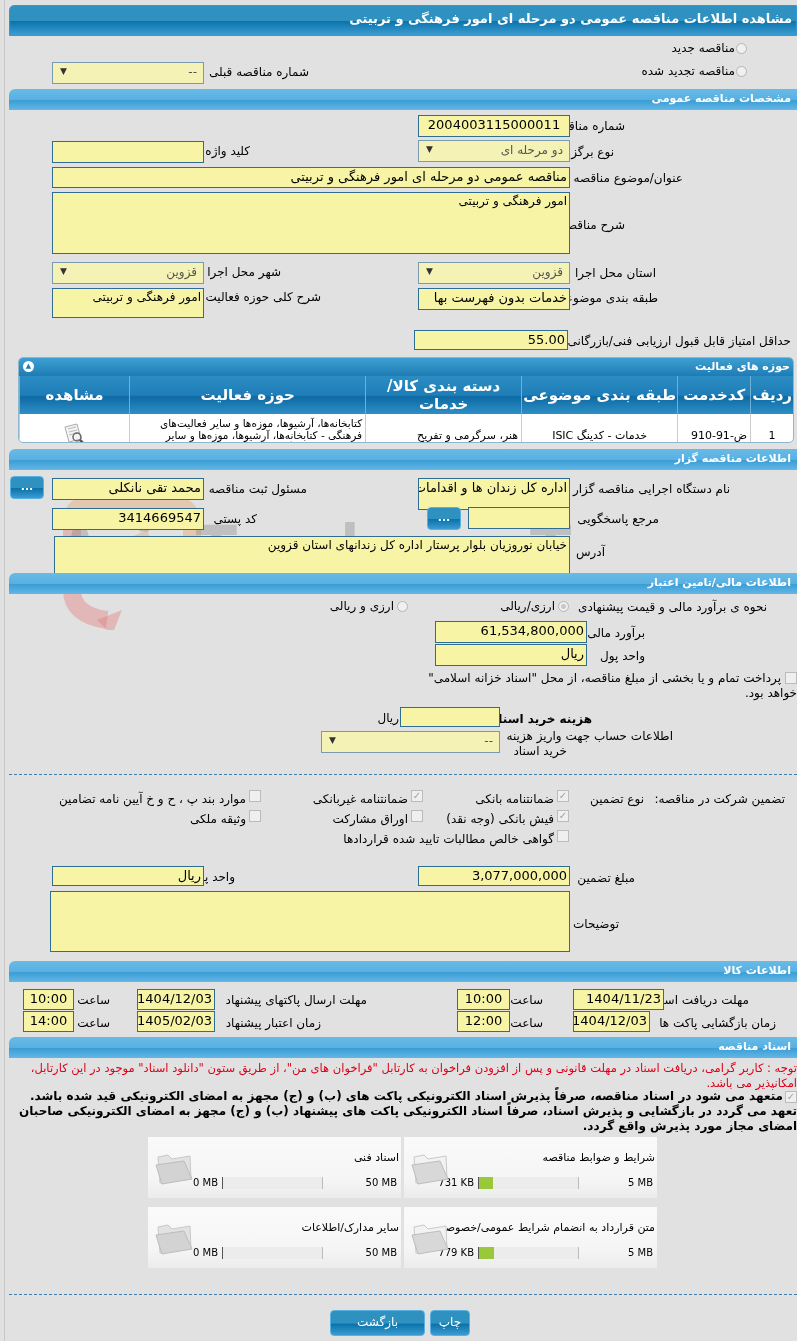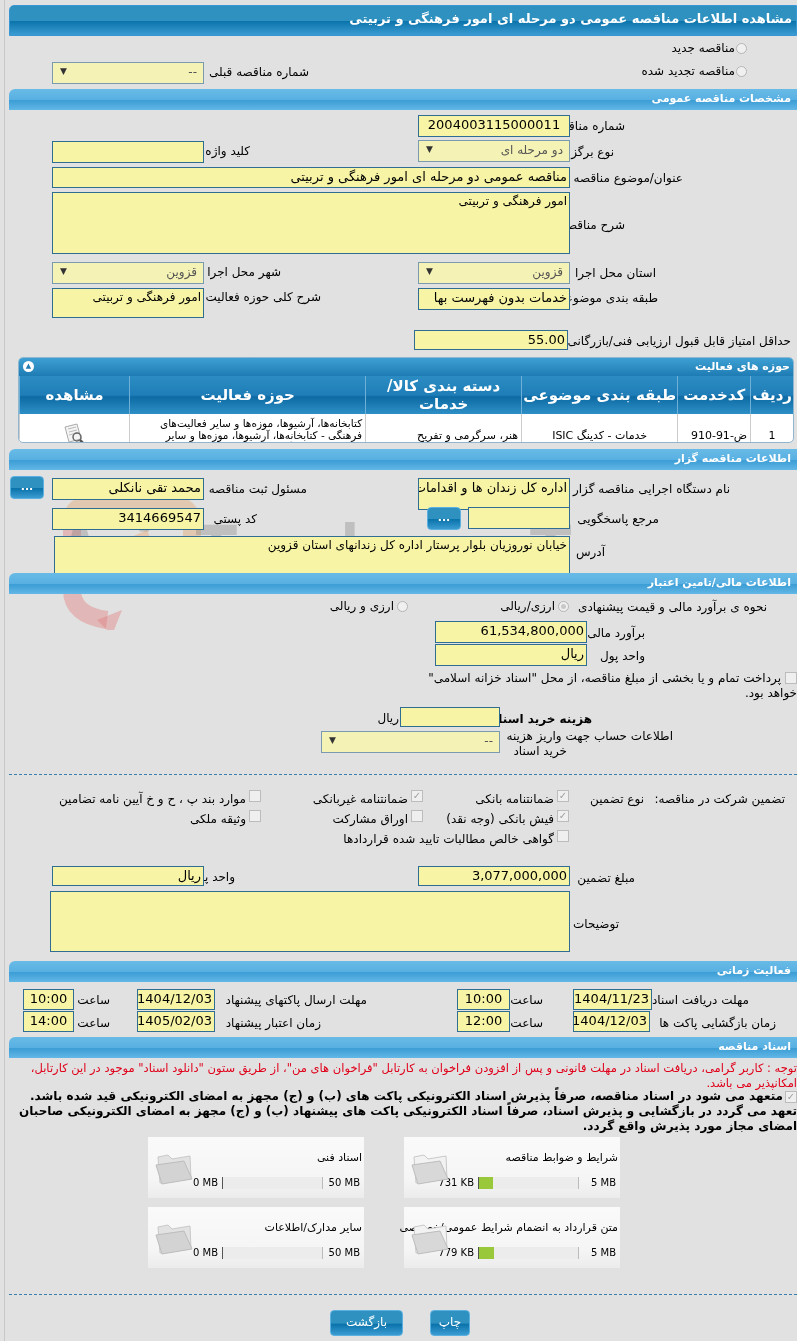--- a/index.html
+++ b/index.html
@@ -73,21 +73,21 @@
   table.grid th {
     background:linear-gradient(#2b8cc2 0%, #1f7db7 50%, #0e6aa4 55%, #2d8fc5 100%);
     color:#fff; font-size:15px; font-weight:bold; height:22px; border-left:1px solid #6fb0d8;margin-top:20px;
   }
   table.grid td {
     font-size:11px; border-left:1px solid #ccc; vertical-align:middle; height:42px; padding:0 3px;
   }
 
   
   .card {
-    position:absolute; width:216px; height:61px;
+    position:absolute; width:253px; height:61px;
     background:linear-gradient(#fafafa 0%, #f5f5f5 70%, #ececec 100%);
   }
   .card .ctitle { position:absolute; right:2px; top:14px; direction:rtl; font-size:11px; white-space:nowrap; }
   .card .bar { position:absolute; left:74px; top:40px; width:101px; height:12px; background:#ececec; border-left:1px solid #555; border-right:1px solid #bbb; box-sizing:border-box; }
   .card .bar .fill { height:100%; background:#99c93b; }
   .card .used { position:absolute; left:8px; top:40px; width:62px; text-align:right; font-size:10px; }
   .card .max { position:absolute; right:4px; top:40px; font-size:10px; }
   .card .folder { position:absolute; left:6px; top:14px; width:40px; height:34px; }
 
   .btn {
@@ -272,24 +272,24 @@
 <div class="lbl" style="right:243px;top:832px;">گواهی خالص مطالبات تایید شده قراردادها</div>
 
 <div class="lbl" style="right:162px;top:871px;">مبلغ تضمین</div>
 <div class="field" style="left:418px;top:866px;width:152px;height:20px;">3,077,000,000</div>
 <div class="lbl" style="right:562px;top:870px;">واحد پول</div>
 <div class="field" style="left:52px;top:866px;width:152px;height:20px;">ریال</div>
 
 <div class="lbl" style="right:178px;top:917px;">توضیحات</div>
 <div class="field" style="left:50px;top:891px;width:520px;height:61px;"></div>
 
-<div class="secbar" style="top:961px;">فعالیت زمانی</div>
+<div class="secbar" style="top:961px;">اطلاعات کالا</div>
 
 <div class="lbl" style="right:48px;top:993px;">مهلت دریافت اسناد</div>
-<div class="field" style="left:573px;top:989px;width:79px;height:21px;">1404/11/23</div>
+<div class="field" style="left:573px;top:989px;width:91px;height:21px;">1404/11/23</div>
 <div class="lbl" style="right:254px;top:993px;">ساعت</div>
 <div class="field" style="left:457px;top:989px;width:53px;height:21px;text-align:center;">10:00</div>
 
 <div class="lbl" style="right:430px;top:993px;">مهلت ارسال پاکتهای پیشنهاد</div>
 <div class="field" style="left:137px;top:989px;width:78px;height:21px;text-align:center;">1404/12/03</div>
 <div class="lbl" style="right:687px;top:993px;">ساعت</div>
 <div class="field" style="left:23px;top:989px;width:51px;height:21px;text-align:center;">10:00</div>
 
 <div class="lbl" style="right:21px;top:1016px;">زمان بازگشایی پاکت ها</div>
 <div class="field" style="left:573px;top:1011px;width:77px;height:21px;text-align:center;">1404/12/03</div>
@@ -352,13 +352,13 @@
   <div class="max">50 MB</div>
   <svg class="folder" viewBox="0 0 40 34">
     <path d="M4 6 L14 4 L18 8 L36 5 L37 28 L6 32 Z" fill="#e2e2e2" stroke="#c9c9c9"></path>
     <path d="M2 14 L30 10 L38 28 L8 33 Z" fill="#d3d3d3" stroke="#bdbdbd"></path>
   </svg>
 </div>
 
 <div class="dashline" style="top:1294px;"></div>
 
 <div class="btn" style="left:430px;top:1310px;width:40px;">چاپ</div>
-<div class="btn" style="left:330px;top:1310px;width:73px;">بازگشت</div>
+<div class="btn" style="left:330px;top:1310px;width:95px;">بازگشت</div>
 
 </body></html>

